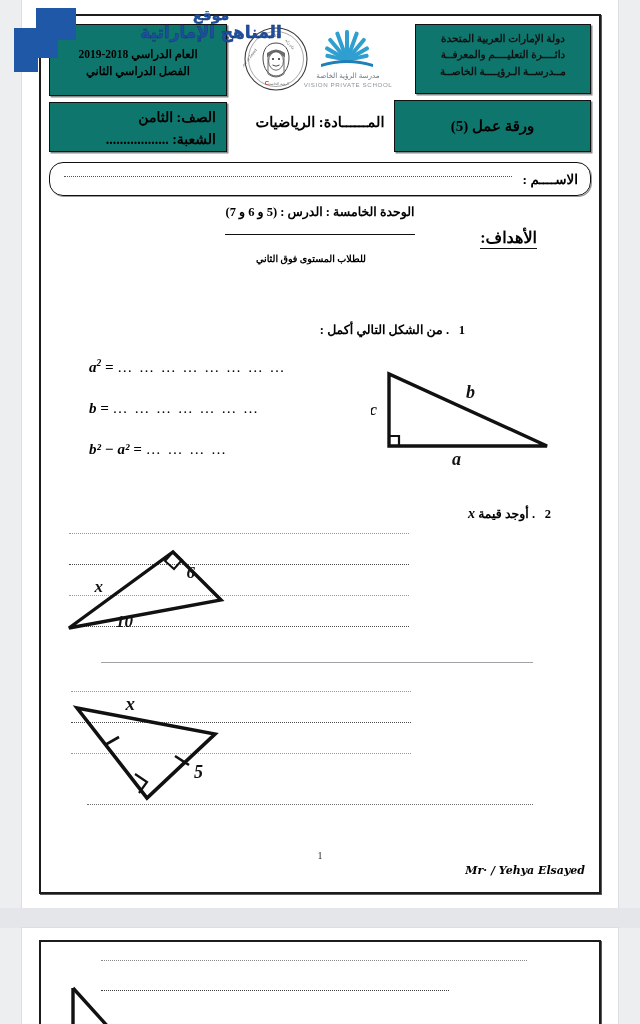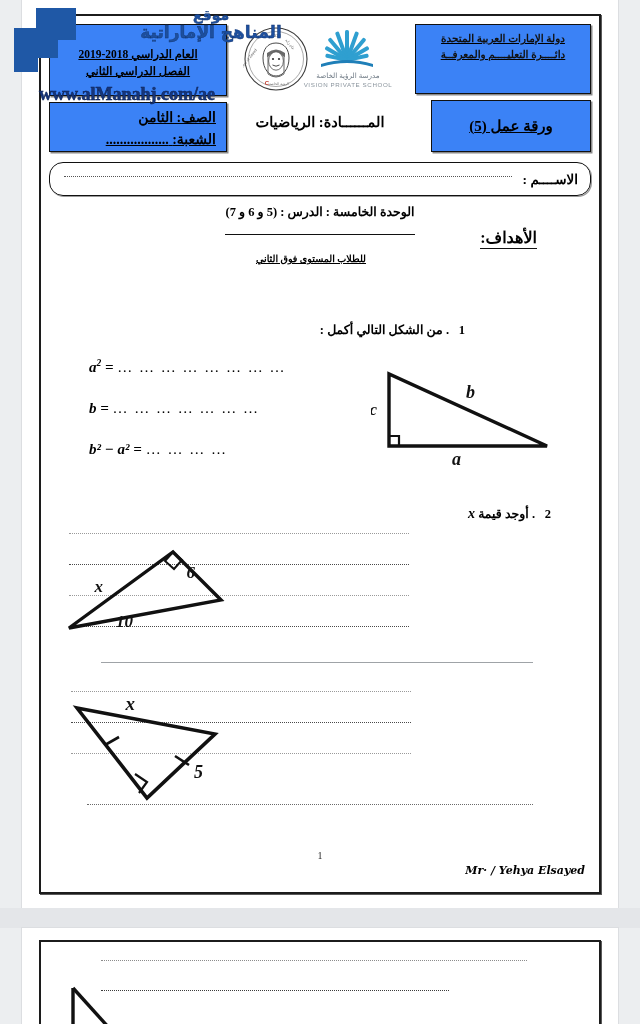--- a/index.html
+++ b/index.html
@@ -33,26 +33,25 @@
 
   
   .hdr{
     position:absolute;top:8px;left:8px;right:8px;height:128px;
     direction:rtl;
   }
   .hdr-cell{
     position:absolute;
     border:1.6px solid #111;
     box-shadow:1.5px 1.5px 0 #8a8a8a;
-    background:#3b82f6;
+    background:#0f766e;
     box-sizing:border-box;
-    text-decoration:underline;
   }
   .cell-country{right:0;top:0;width:176px;height:70px;}
-  .cell-worksheet{right:0;top:76px;width:160px;height:52px;}
+  .cell-worksheet{right:0;top:76px;width:197px;height:52px;}
   .cell-year{left:0;top:0;width:178px;height:72px;}
   .cell-class{left:0;top:78px;width:178px;height:50px;}
 
   .country-line{
     font-size:10.5px;font-weight:bold;color:#111;
     text-align:center;line-height:1.55;
     font-family:"Liberation Serif", serif;
   }
   .cell-country .pad{padding:6px 6px 0 6px;}
   .worksheet-txt{
@@ -98,21 +97,21 @@
   
   .unit-line{
     position:absolute;left:8px;right:8px;top:188px;
     direction:rtl;text-align:center;
     font-size:12.5px;font-weight:bold;
   }
   .unit-line span{border-bottom:1.2px solid #111;padding-bottom:15px;}
 
   
   .goals{
-    position:absolute;right:8px;left:20px;top:212px;direction:rtl;text-align:right;text-decoration:underline;
+    position:absolute;right:8px;left:20px;top:212px;direction:rtl;text-align:right;
   }
   .goals-title{
     font-size:16px;font-weight:bold;border-bottom:1.6px solid #111;
     display:inline-block;padding-bottom:1px;margin-right:54px;
   }
   .goal-1{
     font-size:9.6px;font-weight:bold;margin:5px 54px 0 24px;line-height:1.5;
   }
   .goal-2{
     font-size:9.6px;font-weight:bold;margin:4px 54px 0 24px;text-align:center;
@@ -200,20 +199,21 @@
 
   <div class="page" id="page1">
     <div class="sheet">
 
       <div class="hdr">
 
         <div class="hdr-cell cell-country">
           <div class="pad">
             <div class="country-line">دولة الإمارات العربية المتحدة</div>
             <div class="country-line">دائــــرة التعليــــم والمعرفــة</div>
+            <div class="country-line">مــدرســة الـرؤيــــة الخاصــة</div>
           </div>
         </div>
 
         <div class="hdr-cell cell-worksheet">
           <div class="worksheet-txt">ورقة عمل (5)</div>
         </div>
 
         <div class="hdr-cell cell-year">
           <div class="pad">
             <div class="year-line" style="height:16px;"></div>
@@ -391,15 +391,14 @@
   <svg class="wm wm-logo" viewBox="0 0 86 86">
     <path d="M30 2 H70 V34 H52 V52 H30 V34 H8 V22 H30 Z" fill="#1f58a6"></path>
     <rect x="8" y="22" width="24" height="44" fill="#1f58a6"></rect>
   </svg>
 
   <div class="wm wm-top">
     <div class="l1">موقع</div>
     <div class="l2">المناهج الإماراتية</div>
   </div>
 
-  <div class="wm wm-url">www.alManahj.com/ae</div>
 
 </div>
 
 </body></html>

